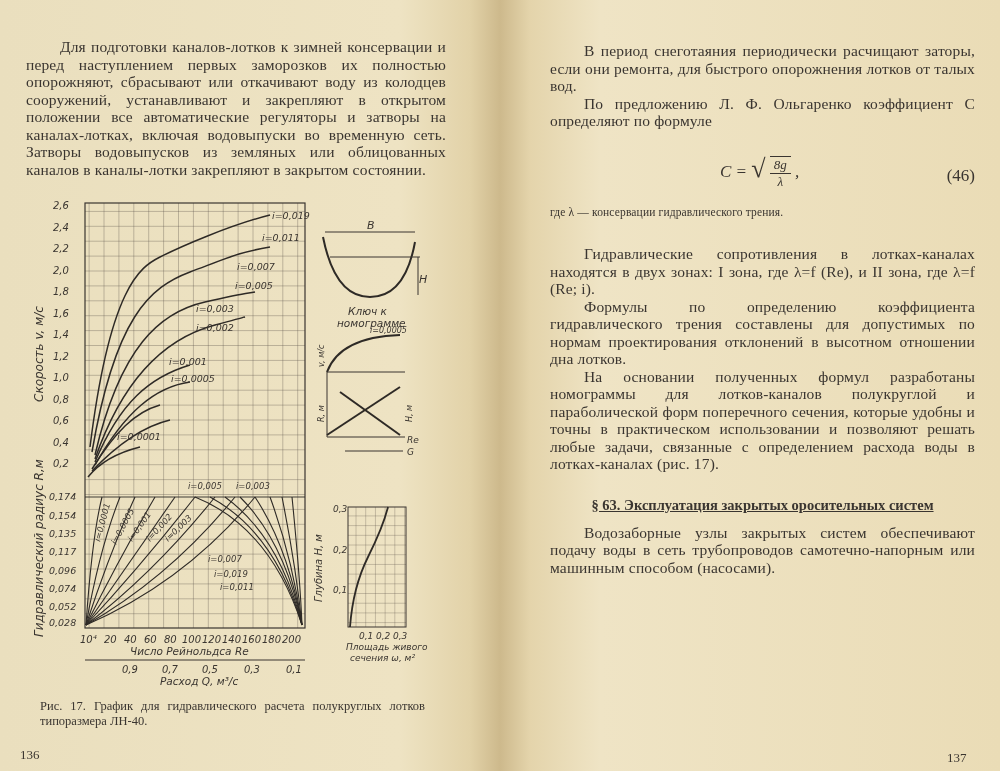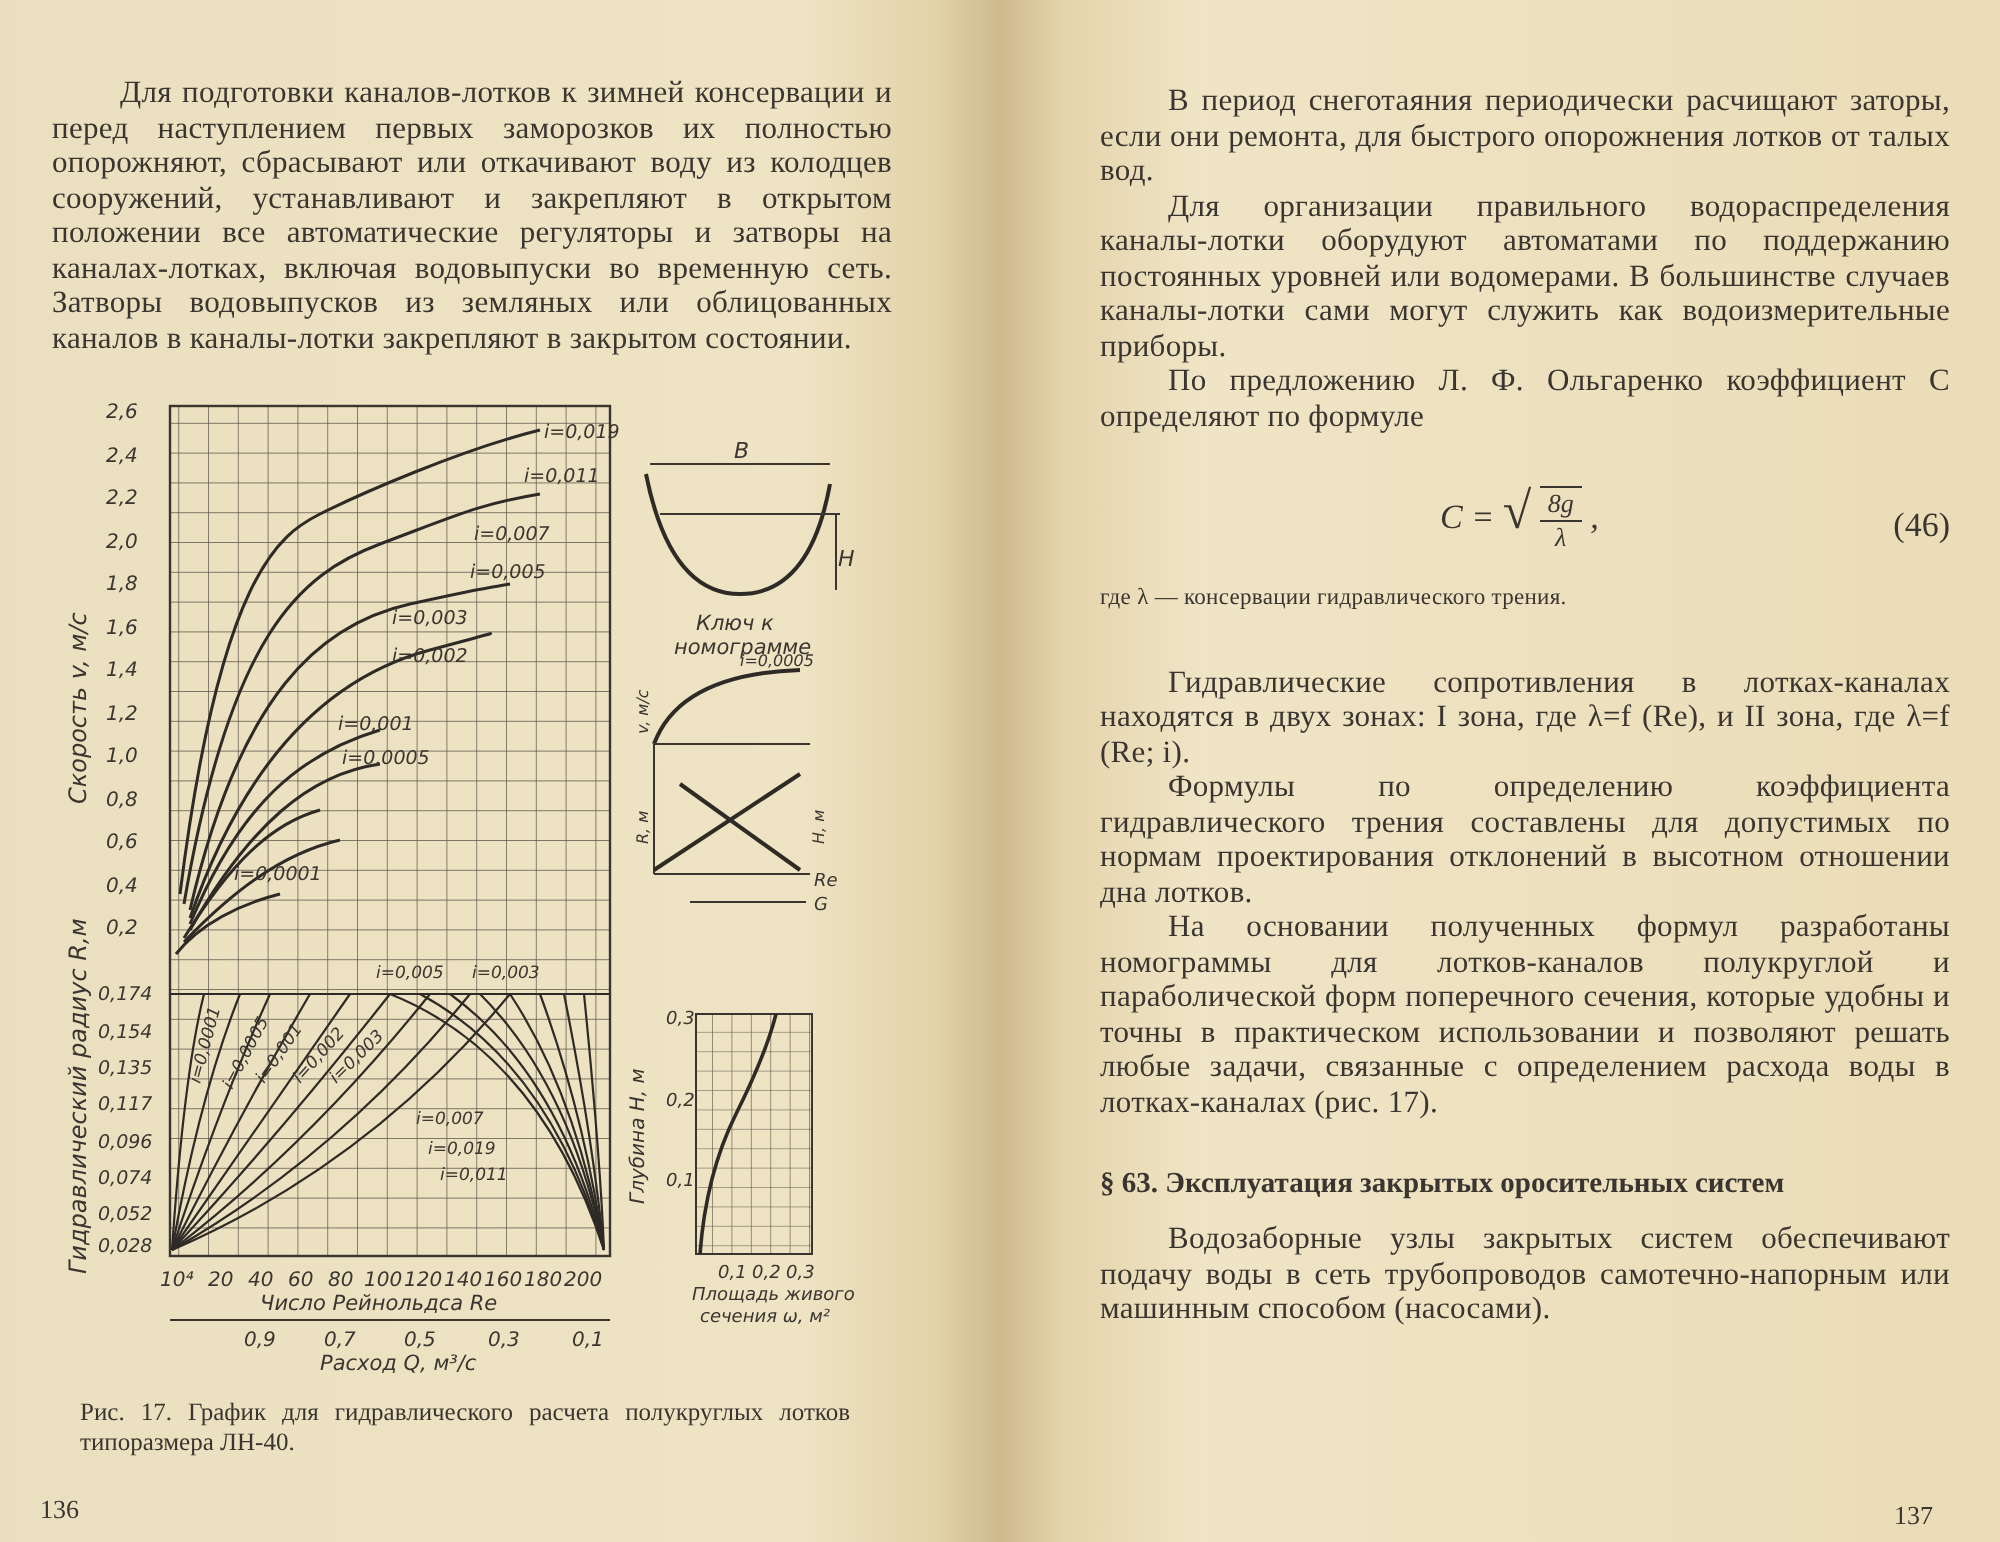--- a/index.html
+++ b/index.html
@@ -9,21 +9,21 @@
   .left{left:0;width:490px;}
   .right{left:510px;width:490px;}
   p{margin:0;font-size:15.5px;line-height:17.5px;text-align:justify;letter-spacing:0.15px;}
   .indent{text-indent:34px;}
   .left-text{position:absolute;left:26px;top:26px;width:420px;}
   .right-text{position:absolute;left:40px;top:30px;width:425px;}
   .formula{position:relative;height:60px;margin-top:14px;font-size:17px;}
   .formula .expr{position:absolute;left:170px;top:10px;font-style:italic;}
   .formula .num{position:absolute;right:0;top:22px;}
   .where{font-size:11.5px;margin-bottom:24px;}
-  .section{font-weight:bold;font-size:14.5px;margin:24px 0 10px 0;text-align:left;}
+  .section{font-weight:bold;font-size:14.5px;margin:24px 0 10px 0;text-align:center;text-decoration:underline;}
   .caption{position:absolute;left:40px;top:687px;width:385px;font-size:12.5px;line-height:15px;text-align:justify;}
   .pnum{position:absolute;font-size:13px;}
   .chart-box{position:absolute;}
   svg text{font-family:"DejaVu Sans","Liberation Sans",sans-serif;font-style:italic;fill:#3a3530;}
 </style>
 </head>
 <body>
 
 <div class="spread">
 
@@ -201,21 +201,20 @@
       </svg>
     </div>
 
     <div class="caption">Рис. 17. График для гидравлического расчета полукруглых лотков типоразмера ЛН-40.</div>
     <div class="pnum" style="left:20px;top:735px;">136</div>
   </div>
 
   <div class="page right">
     <div class="right-text">
       <p class="indent">В период снеготаяния периодически расчищают заторы, если они ремонта, для быстрого опорожнения лотков от талых вод.</p>
-      <p class="indent">Для организации правильного водораспределения каналы-лотки оборудуют автоматами по поддержанию постоянных уровней или водомерами. В большинстве случаев каналы-лотки сами могут служить как водоизмерительные приборы.</p>
       <p class="indent">По предложению Л. Ф. Ольгаренко коэффициент C определяют по формуле</p>
 
       <div class="formula">
         <div class="expr">
           <span>C =</span>
           <span style="font-size:26px;font-style:normal;">√</span>
           <span style="display:inline-block;vertical-align:middle;text-align:center;border-top:1px solid #3a3530;">
             <span style="display:block;border-bottom:1px solid #3a3530;font-size:13px;padding:0 4px;">8g</span>
             <span style="display:block;font-size:13px;">λ</span>
           </span> ,

